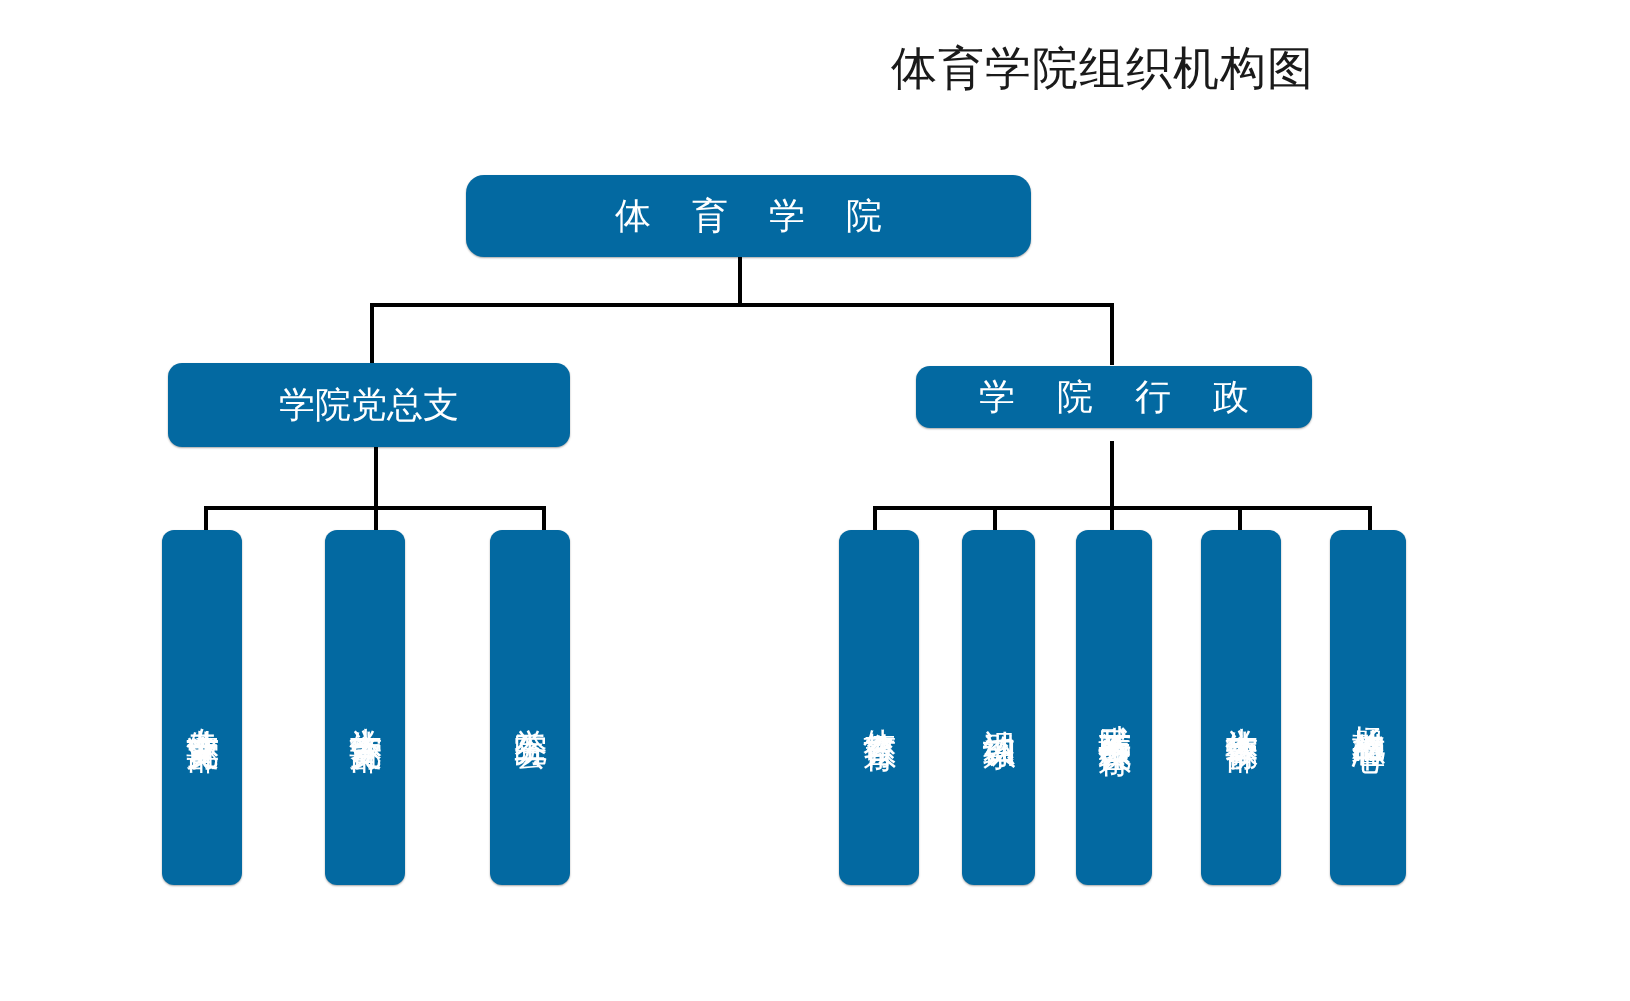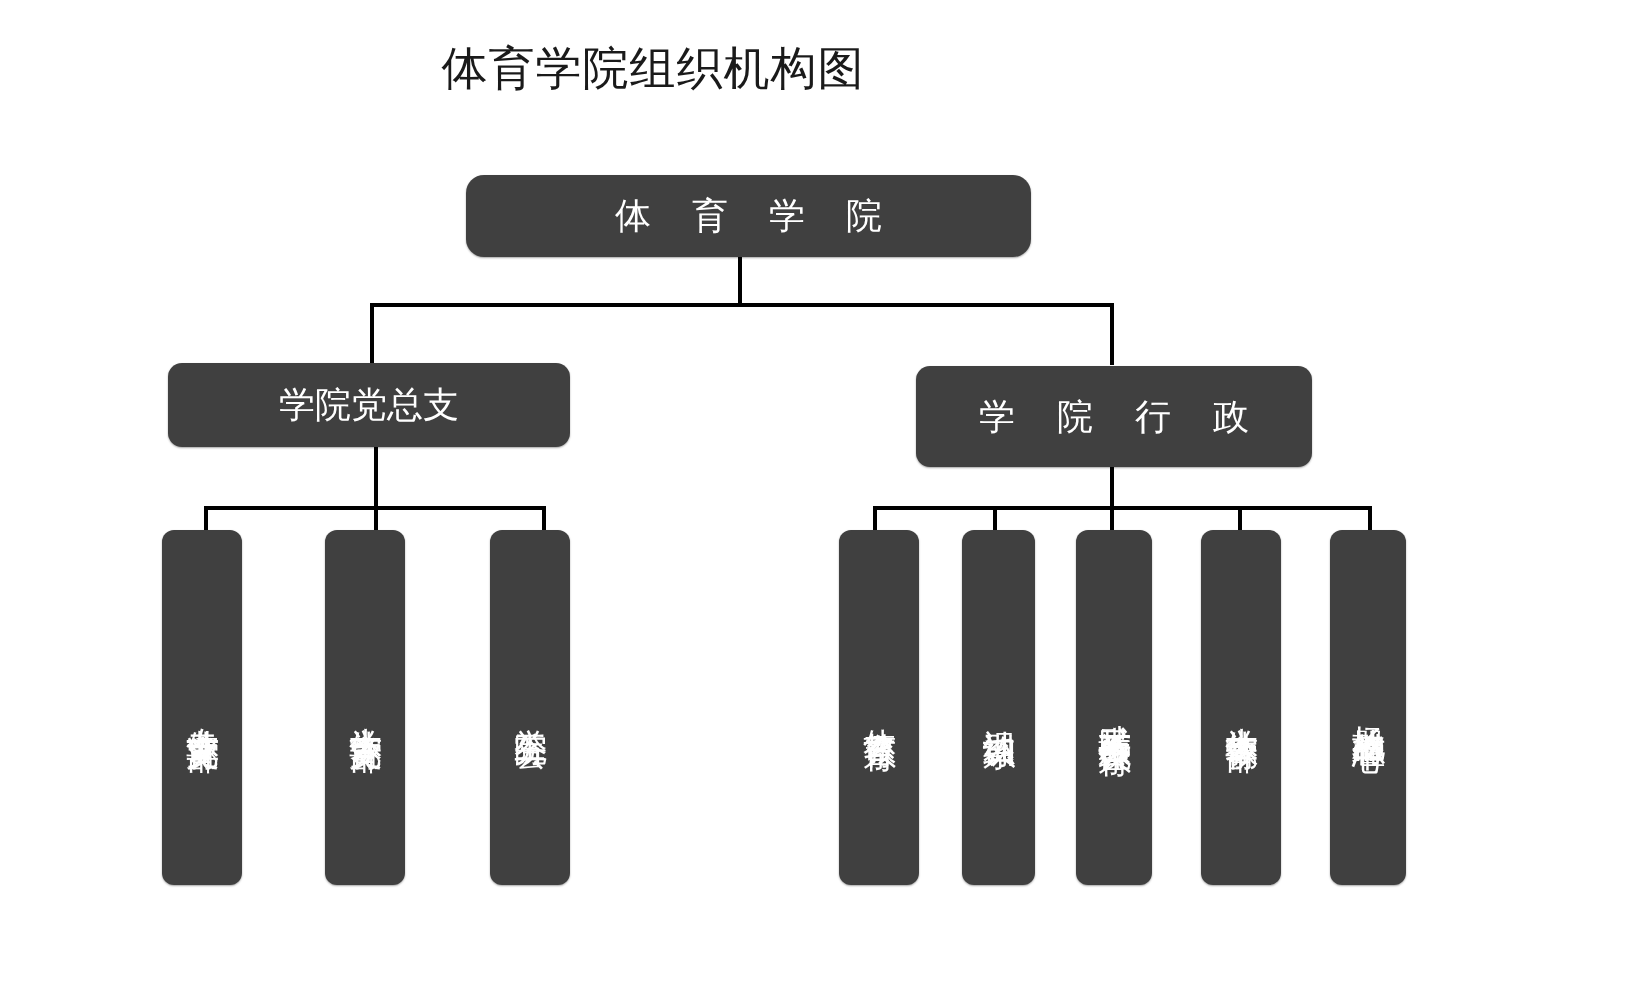--- a/index.html
+++ b/index.html
@@ -15,44 +15,44 @@
     position: relative;
     width: 1630px;
     height: 1001px;
     background: #ffffff;
     overflow: hidden;
   }
 
   
   .chart-title {
     position: absolute;
-    left: 0;
+    left: 8px;
     top: 38px;
     width: 1306px;
-    text-align: center;
+    text-align: right;
     font-family: "Liberation Serif", "DejaVu Serif", serif;
     font-size: 46px;
     font-weight: 400;
     color: #1a1a1a;
     letter-spacing: 1px;
     white-space: nowrap;
   }
 
   
   .line {
     position: absolute;
     background: #000000;
   }
   .line.v { width: 4px; }
   .line.h { height: 4px; }
 
   
   .node {
     position: absolute;
-    background: #404040;
+    background: #0369a1;
     border-radius: 14px;
     box-shadow: 0 1px 2px rgba(0,0,0,0.35);
     box-sizing: border-box;
     display: flex;
     align-items: center;
     justify-content: center;
     color: #ffffff;
   }
   .node.root {
     border-radius: 18px;
@@ -122,21 +122,21 @@
   <div class="line v" style="left:1368px; top:506px; height:44px;"></div>
 
   <div class="node root" style="left:466px; top:175px; width:565px; height:82px;">
     <span class="node-label label-h serifish spaced">体 育 学 院</span>
   </div>
 
   <div class="node" style="left:168px; top:363px; width:402px; height:84px;">
     <span class="node-label label-h sans">学院党总支</span>
   </div>
 
-  <div class="node" style="left:916px; top:366px; width:396px; height:101px;">
+  <div class="node" style="left:916px; top:366px; width:396px; height:62px;">
     <span class="node-label label-h sans spaced">学 院 行 政</span>
   </div>
 
   <div class="node leaf" style="left:162px; top:530px; width:80px; height:355px;">
     <span class="node-label label-v">专业体育党支部</span>
   </div>
 
   <div class="node leaf" style="left:325px; top:530px; width:80px; height:355px;">
     <span class="node-label label-v">大学体育党支部</span>
   </div>

